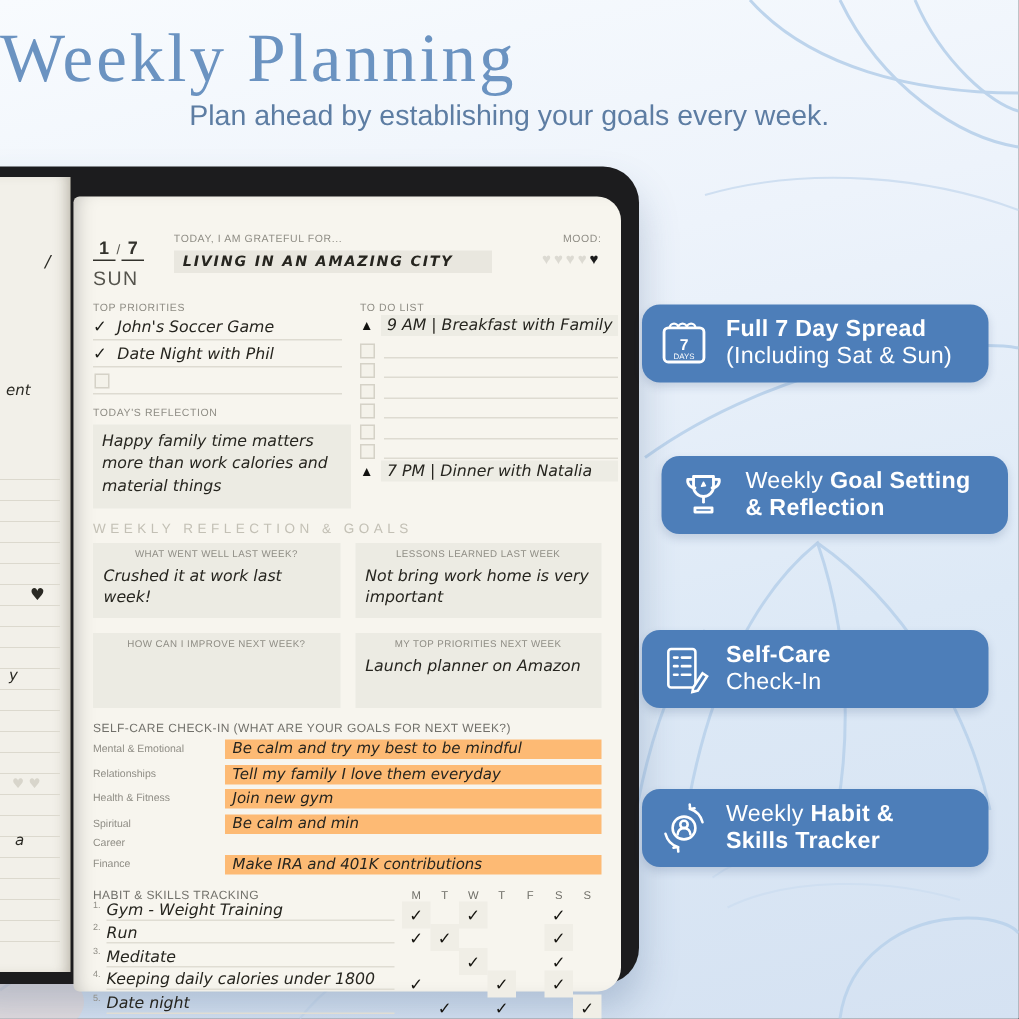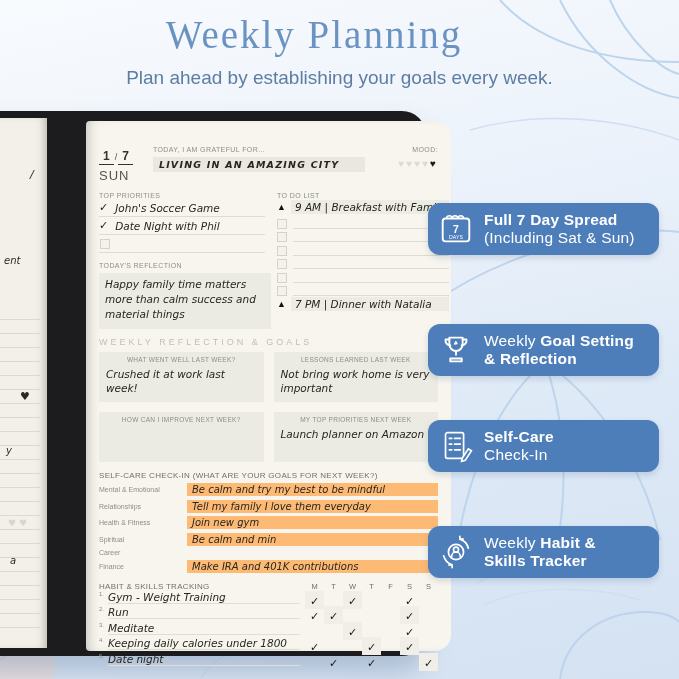--- a/index.html
+++ b/index.html
@@ -1,33 +1,33 @@
 <!DOCTYPE html>
 <html><head>
 <meta charset="utf-8">
 <style>
   html,body{margin:0;padding:0;}
   .stage{position:relative;width:679px;height:679px;overflow:hidden;
     background:linear-gradient(168deg,#f8fbfe 0%,#edf3fb 30%,#dde9f6 65%,#d5e2f2 100%);
     font-family:"Liberation Sans",sans-serif;}
   .bg-art{position:absolute;left:0;top:0;}
-  .title{position:absolute;top:12px;left:0;width:628px;margin:0;text-align:center;
-    font-family:"Liberation Serif",serif;font-weight:400;font-size:39px;color:#6b93c1;letter-spacing:2px;}
+  .title{position:absolute;top:12px;left:0;width:628px;margin:0;
+    font-family:"Liberation Serif",serif;font-weight:400;font-size:46px;color:#6b93c1;letter-spacing:2px;}
   .subtitle{position:absolute;top:67px;left:0;width:679px;margin:0;text-align:center;
     font-size:19px;color:#5d7da3;}
   
   .book{position:absolute;left:-34px;top:111px;width:460px;height:545px;background:#1c1c1e;
     border-radius:24px;box-shadow:0 16px 26px rgba(60,90,130,.28);}
   .sliver{position:absolute;left:34px;top:7px;width:47px;height:530px;background:#f2f0e9;overflow:hidden;
     box-shadow:inset -7px 0 9px -5px rgba(70,60,40,.35);}
   .sliver-lines{position:absolute;top:188px;bottom:8px;left:0;right:7px;
     background:repeating-linear-gradient(to bottom,transparent 0 13px,#dcd9ce 13px 14px);}
   .frag{position:absolute;font-style:italic;color:#2a2923;font-family:"DejaVu Sans",sans-serif;}
-  .page{position:absolute;left:83px;top:10px;width:365px;height:530px;background:#f7f5ee;
-    border-radius:4px 16px 16px 4px;box-shadow:inset 9px 0 14px -9px rgba(0,0,0,.28);margin-left:37px;}
+  .page{position:absolute;left:83px;top:20px;width:365px;height:530px;background:#f7f5ee;
+    border-radius:4px 16px 16px 4px;box-shadow:inset 9px 0 14px -9px rgba(0,0,0,.28);}
   .page-inner{position:absolute;left:13px;right:13px;top:25px;bottom:0;}
   .hand{font-family:"DejaVu Sans",sans-serif;font-style:italic;color:#26251f;}
   .lbl{font-size:7px;color:#8f8d85;letter-spacing:.4px;}
   
   .hdr{display:flex;}
   .date-block{width:56px;}
   .dnum{font-size:12px;font-weight:bold;color:#33322c;border-bottom:1.4px solid #33322c;padding:0 4px 1px;}
   .dsep{font-size:9px;color:#55544d;margin:0 1px;}
   .dayname{font-size:13px;color:#55544d;letter-spacing:1px;margin-top:4px;}
   .grat{flex:1;}
@@ -152,21 +152,21 @@
                 </div>
                 <div class="pri-item">
                   <span class="pri-check">✓</span>
                   <span class="pri-text hand">Date Night with Phil</span>
                 </div>
                 <div class="pri-item">
                   <span class="cbox"></span>
                 </div>
               </div>
             <div class="lbl refl-lbl">TODAY'S REFLECTION</div>
-            <div class="refl-box hand">Happy family time matters more than calm success and material things</div>
+            <div class="refl-box hand">Happy family time matters more than work calories and material things</div>
           </div>
           <div class="col-r">
             <div class="lbl">TO DO LIST</div>
             <div id="todo">
                 <div class="todo-entry">
                   <span class="tri">▲</span>
                   <span class="todo-text hand">9 AM | Breakfast with Family</span>
                 </div>
                 <div class="todo-empty">
                   <span class="cbox"></span>
@@ -328,21 +328,21 @@
             </g>
             <text x="20" y="24.5" font-size="11" font-weight="bold" fill="#fff" text-anchor="middle" font-family="Liberation Sans,sans-serif">7</text>
             <text x="20" y="31" font-size="5.5" fill="#fff" text-anchor="middle" font-family="Liberation Sans,sans-serif">DAYS</text>
           </svg>
         </span>
         <div class="f-text">
           <div class="f-line"><b>Full 7 Day Spread</b></div>
           <div class="f-line"><span>(Including Sat &amp; Sun)</span></div>
         </div>
       </div>
-      <div class="feature" style="top: 324px;">
+      <div class="feature" style="top: 304px; margin-left: 13px;">
         <span class="f-icon">
           <svg viewBox="0 0 40 40" fill="none" stroke="#fff" stroke-width="2" stroke-linecap="round" stroke-linejoin="round">
             <path d="M13 7h14v7a7 7 0 0 1-14 0z"></path>
             <path d="M13 9H9a5 5 0 0 0 5 6M27 9h4a5 5 0 0 1-5 6"></path>
             <path d="M20 21v4"></path>
             <path d="M14 29h12v3H14z"></path>
             <path d="M20 11l1.4 2.5-2.8.4z" fill="#fff" stroke-width="1"></path>
           </svg>
         </span>
         <div class="f-text">

